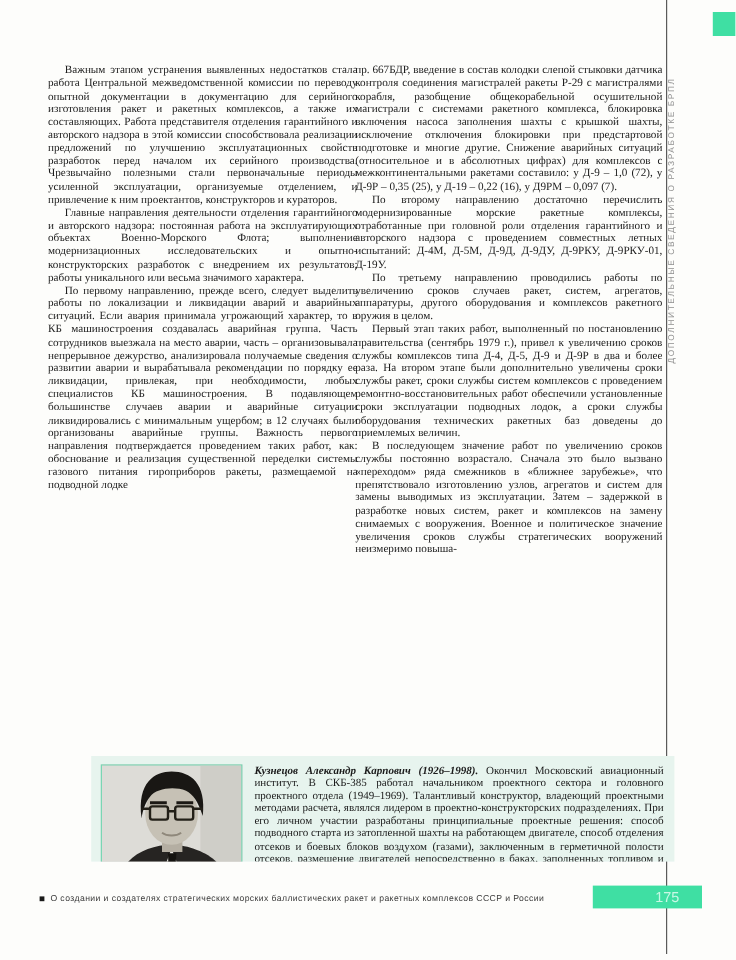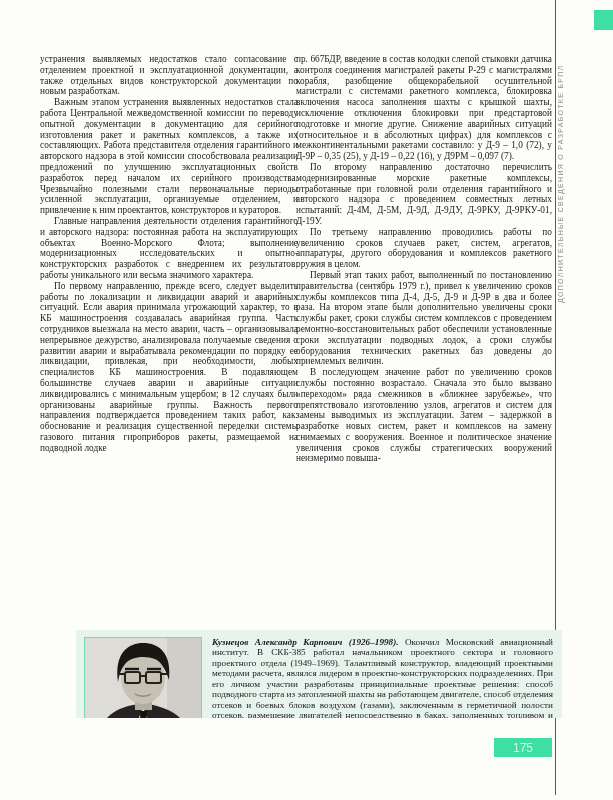--- a/index.html
+++ b/index.html
@@ -58,34 +58,34 @@
     display:flex;align-items:center;gap:5px;
   }
   .footer-bullet{display:inline-block;width:4px;height:4px;background:#1a1a1a;flex:0 0 auto;}
   .page-badge{
     position:absolute;left:494px;top:738px;width:58px;height:19px;
     background:var(--accent,#3fdfa3);
     color:#c9f8e5;
     font-family:"Liberation Sans", sans-serif;font-size:12px;
     display:flex;align-items:center;justify-content:center;
     z-index:2;
+    padding-left:33px;
   }
 </style>
 </head>
 <body>
 
 <div class="page">
 
   <div class="vline"></div>
   <div class="corner-tab"></div>
   <div class="side-label">ДОПОЛНИТЕЛЬНЫЕ СВЕДЕНИЯ О РАЗРАБОТКЕ БРПЛ</div>
 
   <div class="col col-left">
 
-      <p class="para noindent">устранения выявляемых недостатков стало согласование с отделением проектной и эксплуатационной документации, а также отдельных видов конструкторской документации по новым разработкам.</p>
 
       <p class="para">Важным этапом устранения выявленных недостатков стала работа Центральной межведомственной комиссии по переводу опытной документации в документацию для серийного изготовления ракет и ракетных комплексов, а также их составляющих. Работа представителя отделения гарантийного и авторского надзора в этой комиссии способствовала реализации предложений по улучшению эксплуатационных свойств разработок перед началом их серийного производства. Чрезвычайно полезными стали первоначальные периоды усиленной эксплуатации, организуемые отделением, и привлечение к ним проектантов, конструкторов и кураторов.</p>
 
       <p class="para">Главные направления деятельности отделения гарантийного и авторского надзора: постоянная работа на эксплуатирующих объектах Военно-Морского Флота; выполнение модернизационных исследовательских и опытно-конструкторских разработок с внедрением их результатов; работы уникального или весьма значимого характера.</p>
 
       <p class="para">По первому направлению, прежде всего, следует выделить работы по локализации и ликвидации аварий и аварийных ситуаций. Если авария принимала угрожающий характер, то в КБ машиностроения создавалась аварийная группа. Часть сотрудников выезжала на место аварии, часть – организовывала непрерывное дежурство, анализировала получаемые сведения о развитии аварии и вырабатывала рекомендации по порядку ее ликвидации, привлекая, при необходимости, любых специалистов КБ машиностроения. В подавляющем большинстве случаев аварии и аварийные ситуации ликвидировались с минимальным ущербом; в 12 случаях были организованы аварийные группы. Важность первого направления подтверждается проведением таких работ, как: обоснование и реализация существенной переделки системы газового питания гироприборов ракеты, размещаемой на подводной лодке</p>
     </div>
 
   <div class="col col-right">
 
@@ -120,15 +120,19 @@
           <line x1="55" y1="38" x2="61" y2="38"></line>
           <line x1="33" y1="36" x2="40" y2="36"></line>
           <line x1="76" y1="36" x2="84" y2="36"></line>
         </g>
         <path d="M50,56 C54,59 62,59 66,56" stroke="#8f887b" stroke-width="1.5" fill="none"></path>
       </svg>
     </div>
     <p class="bio-text"><span class="bio-name">Кузнецов Александр Карпович (1926–1998).</span> <span>Окончил Московский авиационный институт. В СКБ-385 работал начальником проектного сектора и головного проектного отдела (1949–1969). Талантливый конструктор, владеющий проектными методами расчета, являлся лидером в проектно-конструкторских подразделениях. При его личном участии разработаны принципиальные проектные решения: способ подводного старта из затопленной шахты на работающем двигателе, способ отделения отсеков и боевых блоков воздухом (газами), заключенным в герметичной полости отсеков, размещение двигателей непосредственно в баках, заполненных топливом и др. Награжден орденом Трудового Красного Знамени (1961). В 1969 г. назначен заместителем директора Воткинского машиностроительного завода. Впоследствии работал в НИИ прикладной гидромеханики.</span></p>
   </div>
 
+  <div class="footer">
+    <span class="footer-bullet"></span>
+    <span class="footer-text">О создании и создателях стратегических морских баллистических ракет и ракетных комплексов СССР и России</span>
+  </div>
   <div class="page-badge">175</div>
 
 </div>
 
 </body></html>

